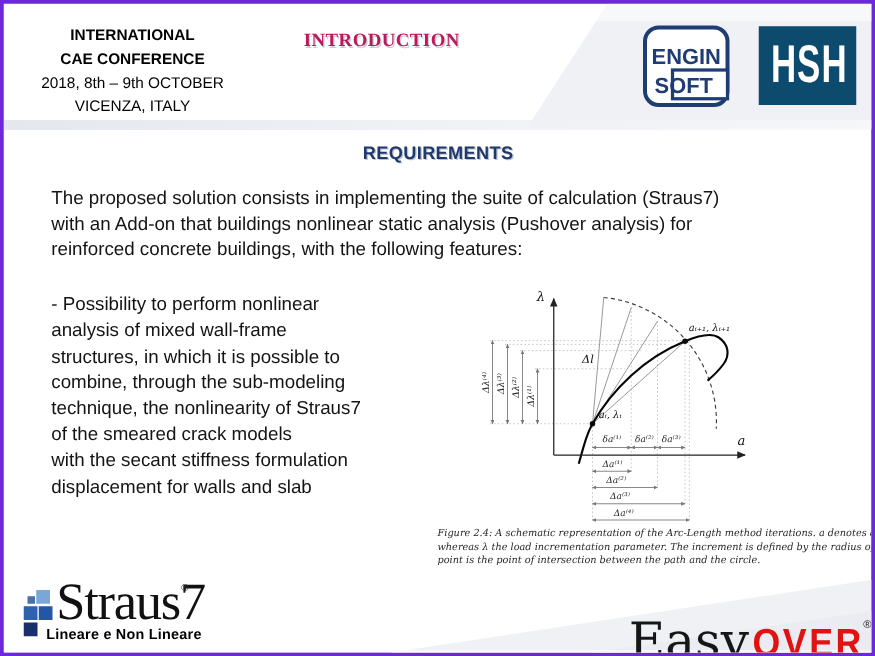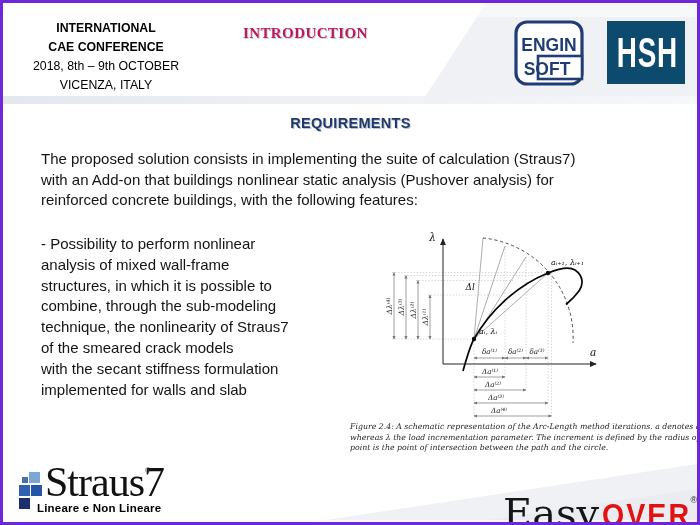--- a/index.html
+++ b/index.html
@@ -107,21 +107,21 @@
   </div>
 
   <div class="bullet">
     <div>- Possibility to perform nonlinear</div>
     <div>analysis of mixed wall-frame</div>
     <div>structures, in which it is possible to</div>
     <div>combine, through the sub-modeling</div>
     <div>technique, the nonlinearity of Straus7</div>
     <div>of the smeared crack models</div>
     <div>with the secant stiffness formulation</div>
-    <div>implemented for walls and slab</div>
+    <div>displacement for walls and slab</div>
   </div>
 
   <svg class="figure-plot" width="330" height="196" viewBox="0 0 330 196" font-family="DejaVu Serif, serif" font-style="italic">
     <defs>
       <marker id="axisArrow" markerWidth="8" markerHeight="8" refX="6.2" refY="3" orient="auto">
         <path d="M0,0 L7,3 L0,6 Z" fill="#222"></path>
       </marker>
       <marker id="dimArrow" markerWidth="6" markerHeight="6" refX="4.4" refY="2.25" orient="auto-start-reverse">
         <path d="M0,0 L5,2.25 L0,4.5 Z" fill="#777"></path>
       </marker>

